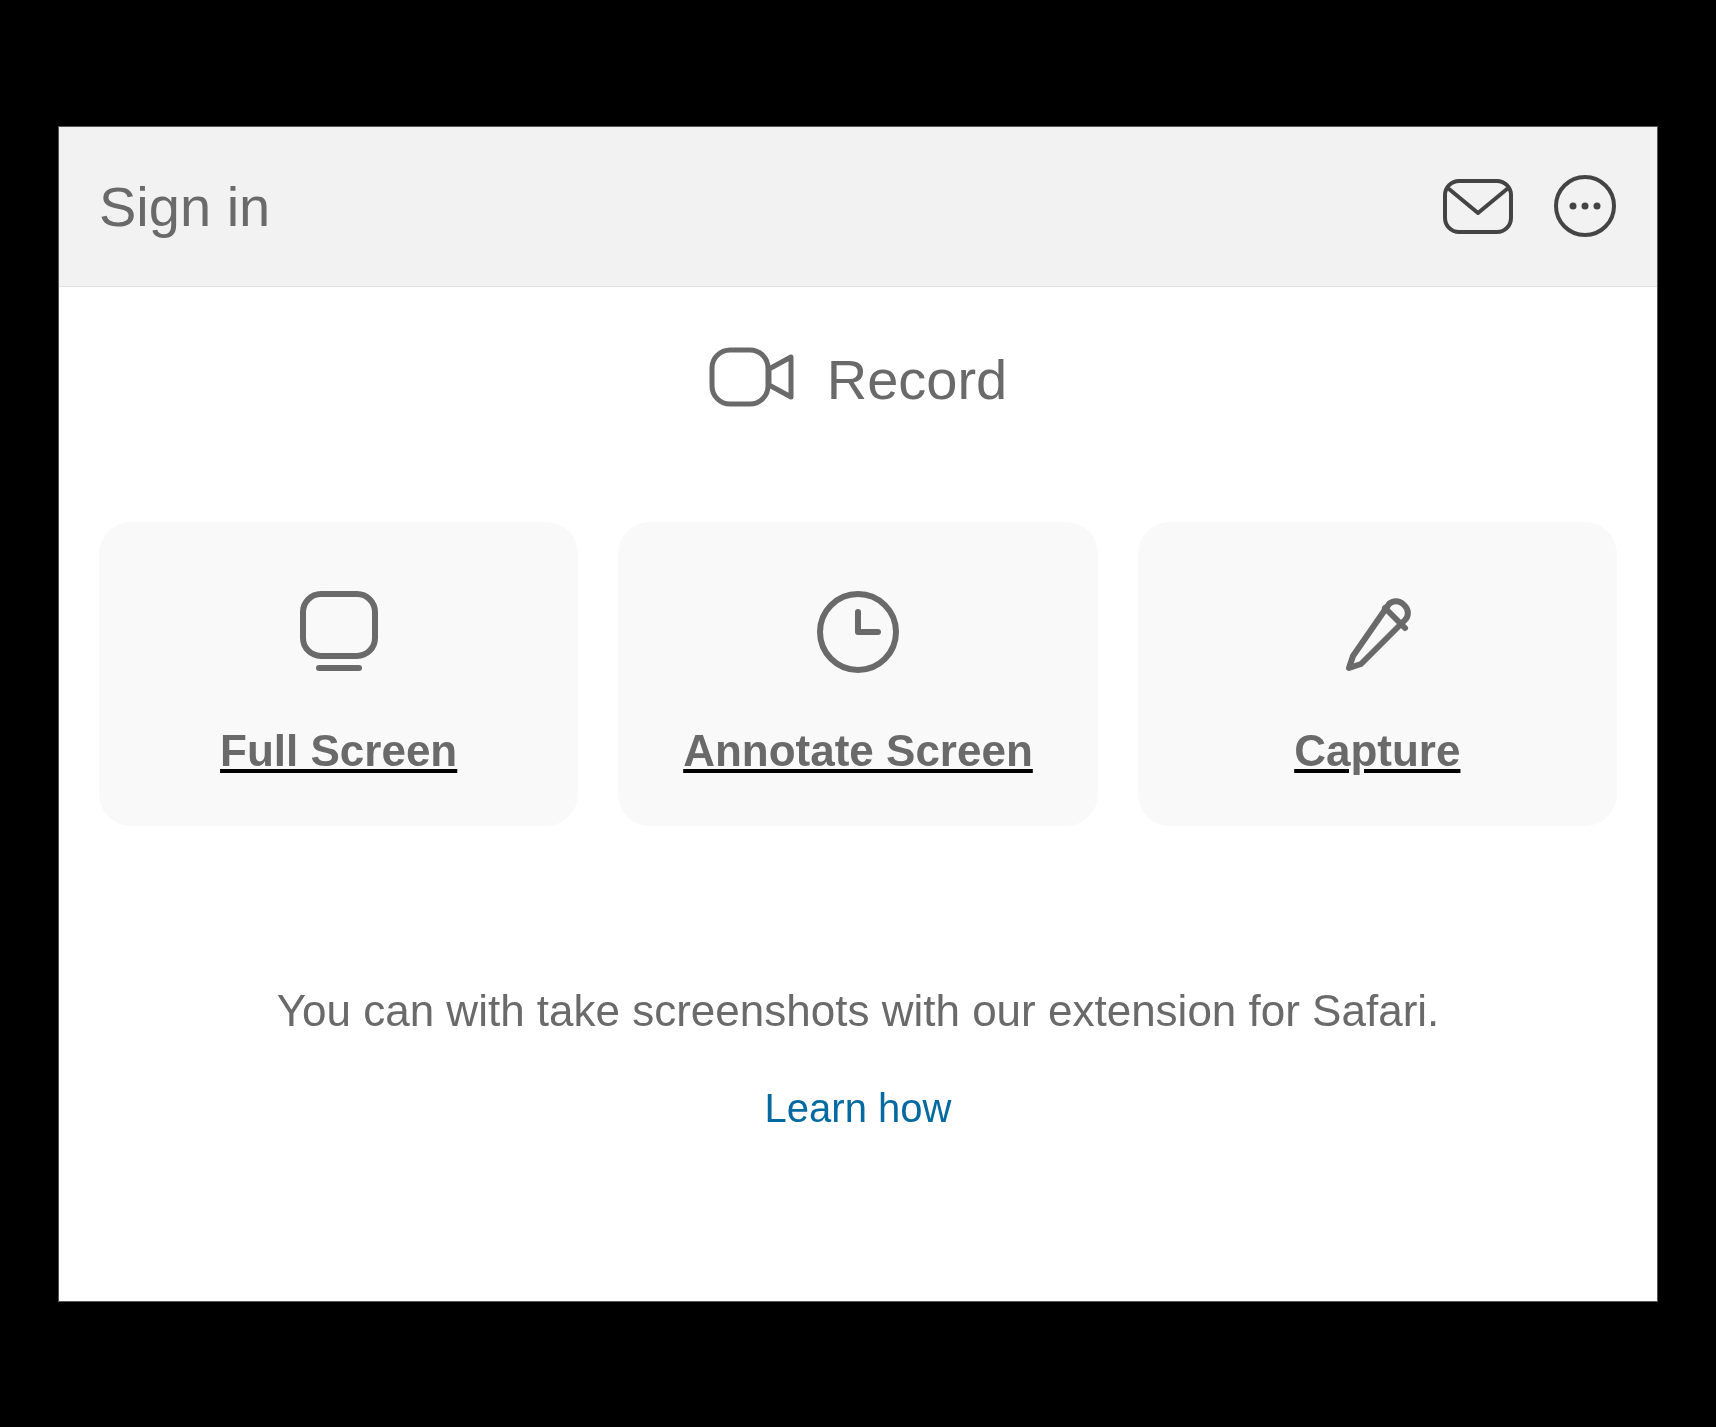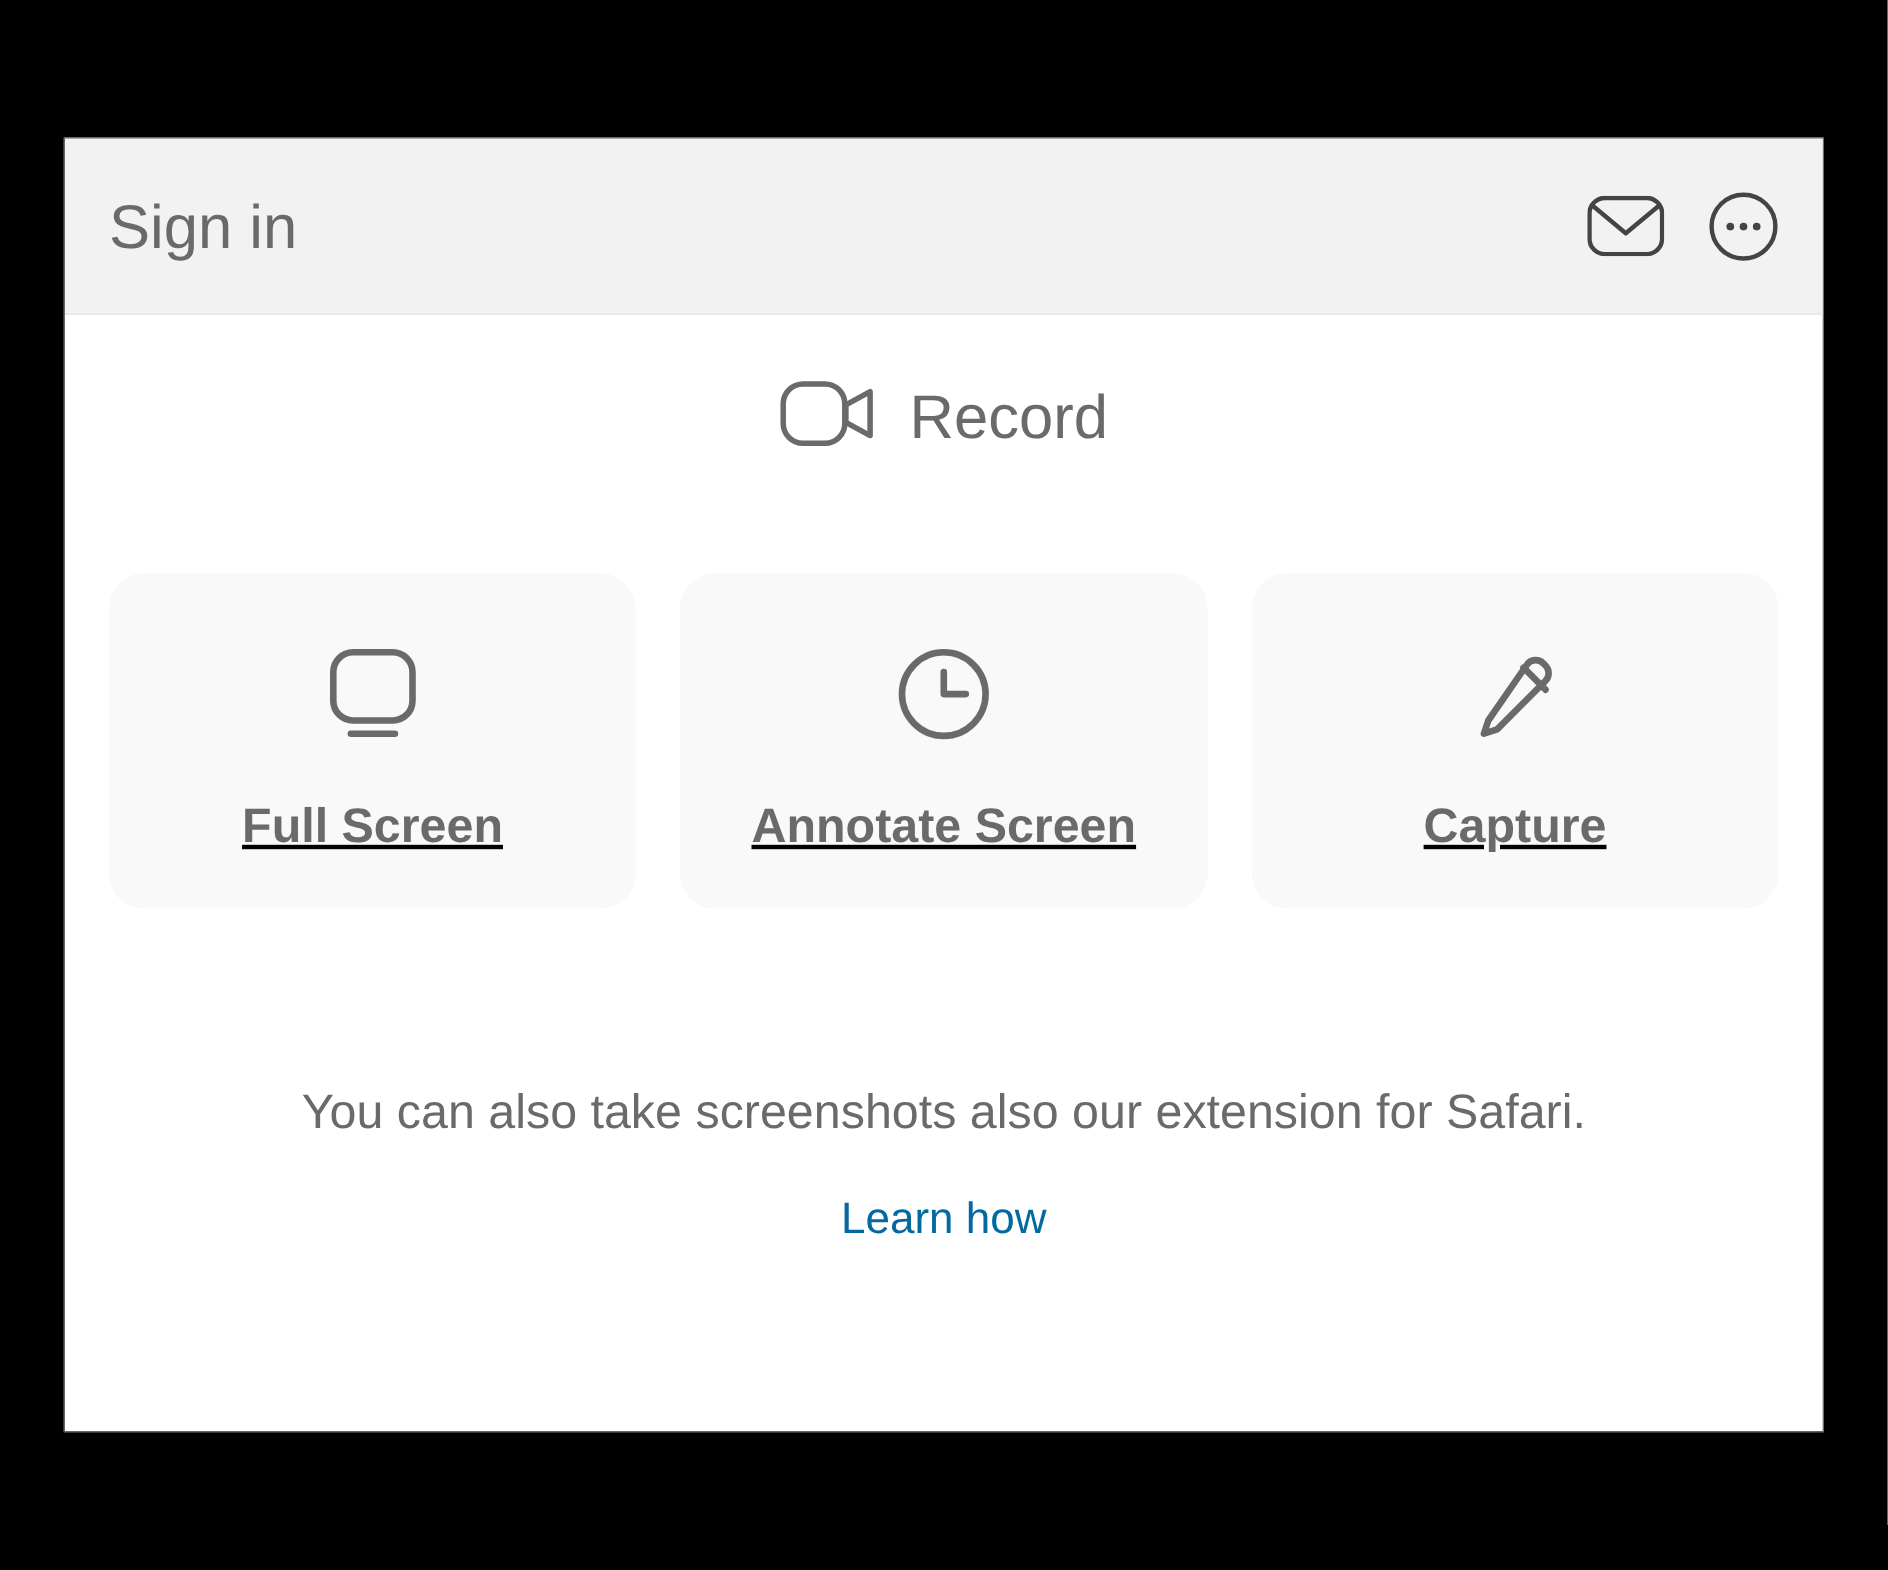--- a/index.html
+++ b/index.html
@@ -172,17 +172,17 @@
         <svg width="100" height="100" viewBox="0 0 100 100" fill="none" stroke="#6a6a6a" stroke-width="6" stroke-linejoin="round" stroke-linecap="round">
           <path d="M26 74 L22 86 L34 82 L78 38 a10 10 0 0 0 0 -14 l-2 -2 a10 10 0 0 0 -14 0 Z"></path>
           <line x1="58" y1="26" x2="78" y2="46"></line>
         </svg>
       </span>
       <span class="card-label">Capture</span>
     </div>
   </div>
 
   <div class="footer">
-    <div class="msg">You can also take screenshots also our extension for Safari.</div>
+    <div class="msg">You can with take screenshots with our extension for Safari.</div>
     <div class="link">Learn how</div>
   </div>
 
 </div>
 
 </body></html>

